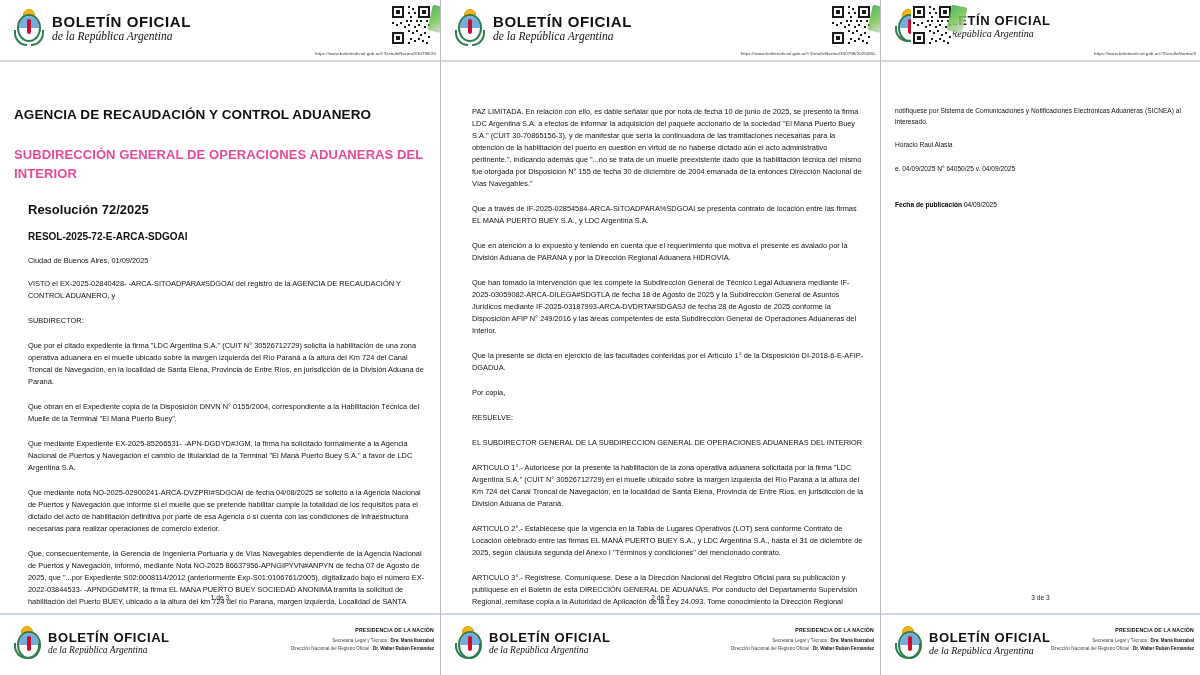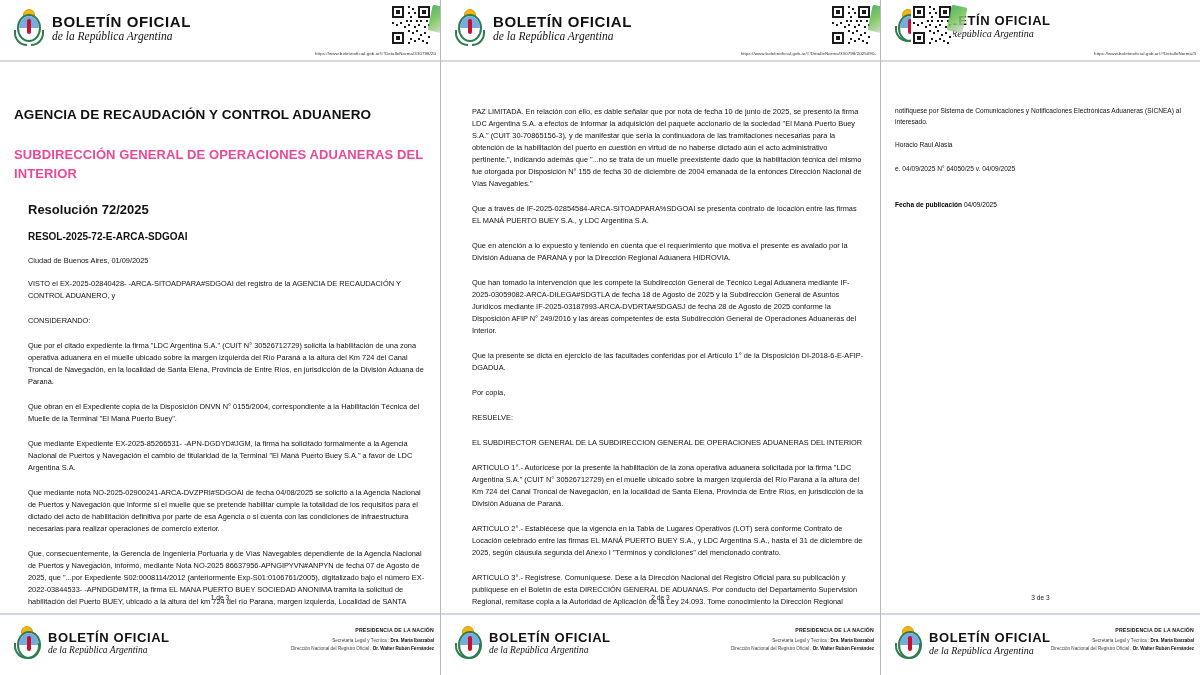--- a/index.html
+++ b/index.html
@@ -243,21 +243,21 @@
       <div class="hdr-url">https://www.boletinoficial.gob.ar/#!DetalleNorma/330798/20</div>
     </div>
 
     <div class="pg-body">
       <h1 class="org">AGENCIA DE RECAUDACIÓN Y CONTROL ADUANERO</h1>
       <h2 class="sub">SUBDIRECCIÓN GENERAL DE OPERACIONES ADUANERAS DEL INTERIOR</h2>
       <div class="meta">Resolución 72/2025</div>
       <div class="meta2">RESOL-2025-72-E-ARCA-SDGOAI</div>
       <div class="cityline">Ciudad de Buenos Aires, 01/09/2025</div>
       <p class="para">VISTO el EX-2025-02840428- -ARCA-SITOADPARA#SDGOAI del registro de la AGENCIA DE RECAUDACIÓN Y CONTROL ADUANERO, y</p>
-      <p class="para">CONSIDERANDO:</p>
+      <p class="para">SUBDIRECTOR:</p>
       <p class="para">Que por el citado expediente la firma "LDC Argentina S.A." (CUIT N° 30526712729) solicita la habilitación de una zona operativa aduanera en el muelle ubicado sobre la margen izquierda del Río Paraná a la altura del Km 724 del Canal Troncal de Navegación, en la localidad de Santa Elena, Provincia de Entre Ríos, en jurisdicción de la División Aduana de Paraná.</p>
       <p class="para">Que obran en el Expediente copia de la Disposición DNVN N° 0155/2004, correspondiente a la Habilitación Técnica del Muelle de la Terminal "El Maná Puerto Buey".</p>
       <p class="para">Que mediante Expediente EX-2025-85266531- -APN-DGDYD#JGM, la firma ha solicitado formalmente a la Agencia Nacional de Puertos y Navegación el cambio de titularidad de la Terminal "El Maná Puerto Buey S.A." a favor de LDC Argentina S.A.</p>
       <p class="para">Que mediante nota NO-2025-02900241-ARCA-DVZPRI#SDGOAI de fecha 04/08/2025 se solicitó a la Agencia Nacional de Puertos y Navegación que informe si el muelle que se pretende habilitar cumple la totalidad de los requisitos para el dictado del acto de habilitación definitiva por parte de esa Agencia o si cuenta con las condiciones de infraestructura necesarias para realizar operaciones de comercio exterior.</p>
       <p class="para">Que, consecuentemente, la Gerencia de Ingeniería Portuaria y de Vías Navegables dependiente de la Agencia Nacional de Puertos y Navegación, informó, mediante Nota NO-2025 86637956-APNGIPYVN#ANPYN de fecha 07 de Agosto de 2025, que "...por Expediente S02:0008114/2012 (anteriormente Exp-S01:0106761/2005), digitalizado bajo el número EX-2022-03844533- -APNDGD#MTR, la firma EL MANA PUERTO BUEY SOCIEDAD ANONIMA tramita la solicitud de habilitación del Puerto BUEY, ubicado a la altura del km 724 del río Parana, margen izquierda, Localidad de SANTA ELENA, Provincia de ENTRE RÍOS, operado por la COOPERATIVA AGROPECUARIA LA</p>
       <div class="pagenum">1 de 3</div>
     </div>
 
     <div class="pg-footer">
       <div class="brand">

